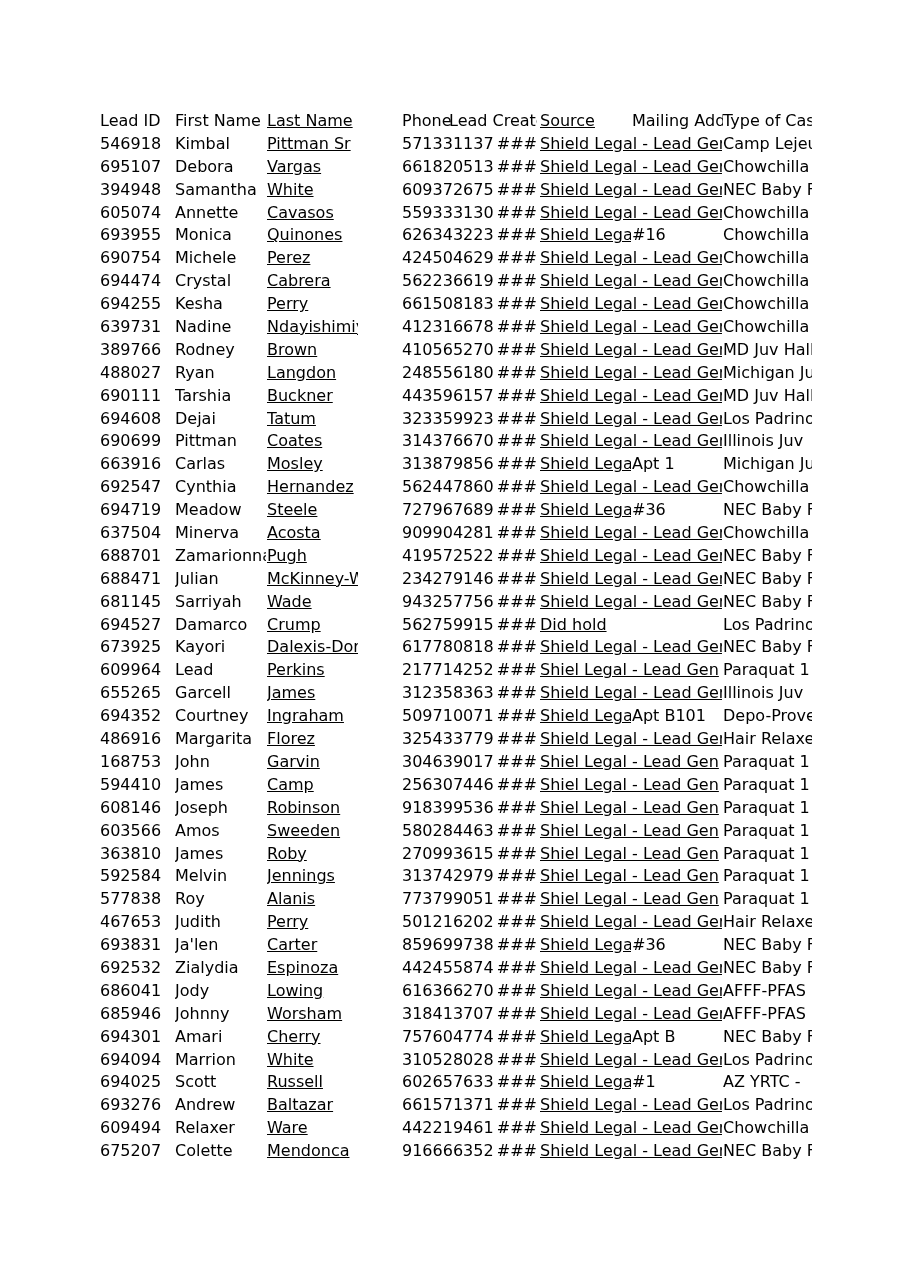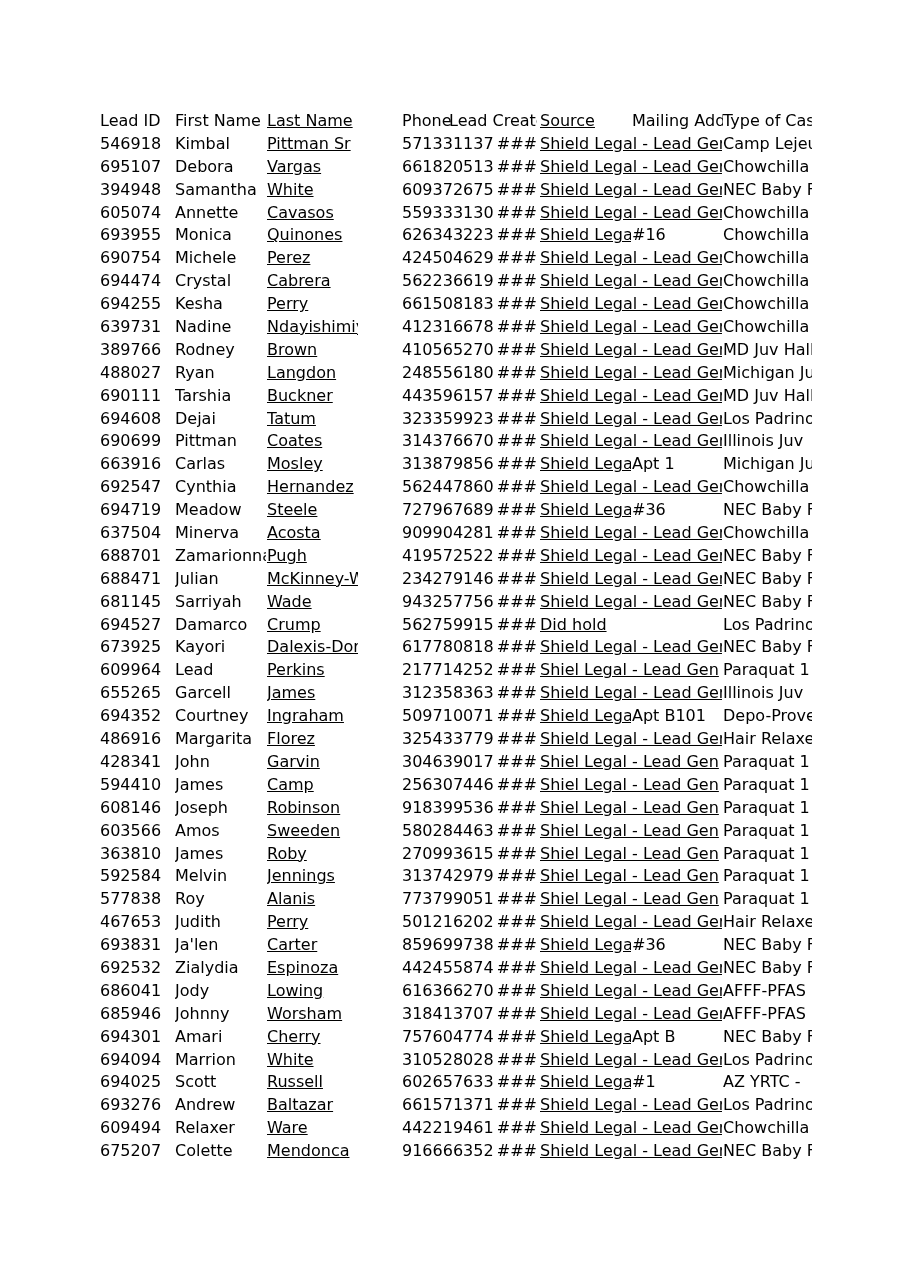--- a/index.html
+++ b/index.html
@@ -299,21 +299,21 @@
         <div class="cell c0 num">486916</div>
         <div class="cell c1">Margarita</div>
         <div class="cell c2">Florez</div>
         <div class="cell c3">3254337790</div>
         <div class="cell c4 num">###</div>
         <div class="cell c5" style="width: 182px;">Shield Legal - Lead Gen</div>
         <div class="cell c6"></div>
         <div class="cell c7">Hair Relaxer</div>
       </div>
       <div class="row">
-        <div class="cell c0 num">428341</div>
+        <div class="cell c0 num">168753</div>
         <div class="cell c1">John</div>
         <div class="cell c2">Garvin</div>
         <div class="cell c3">3046390170</div>
         <div class="cell c4 num">###</div>
         <div class="cell c5" style="width: 182px;">Shiel Legal - Lead Gen</div>
         <div class="cell c6"></div>
         <div class="cell c7">Paraquat 1</div>
       </div>
       <div class="row">
         <div class="cell c0 num">594410</div>

